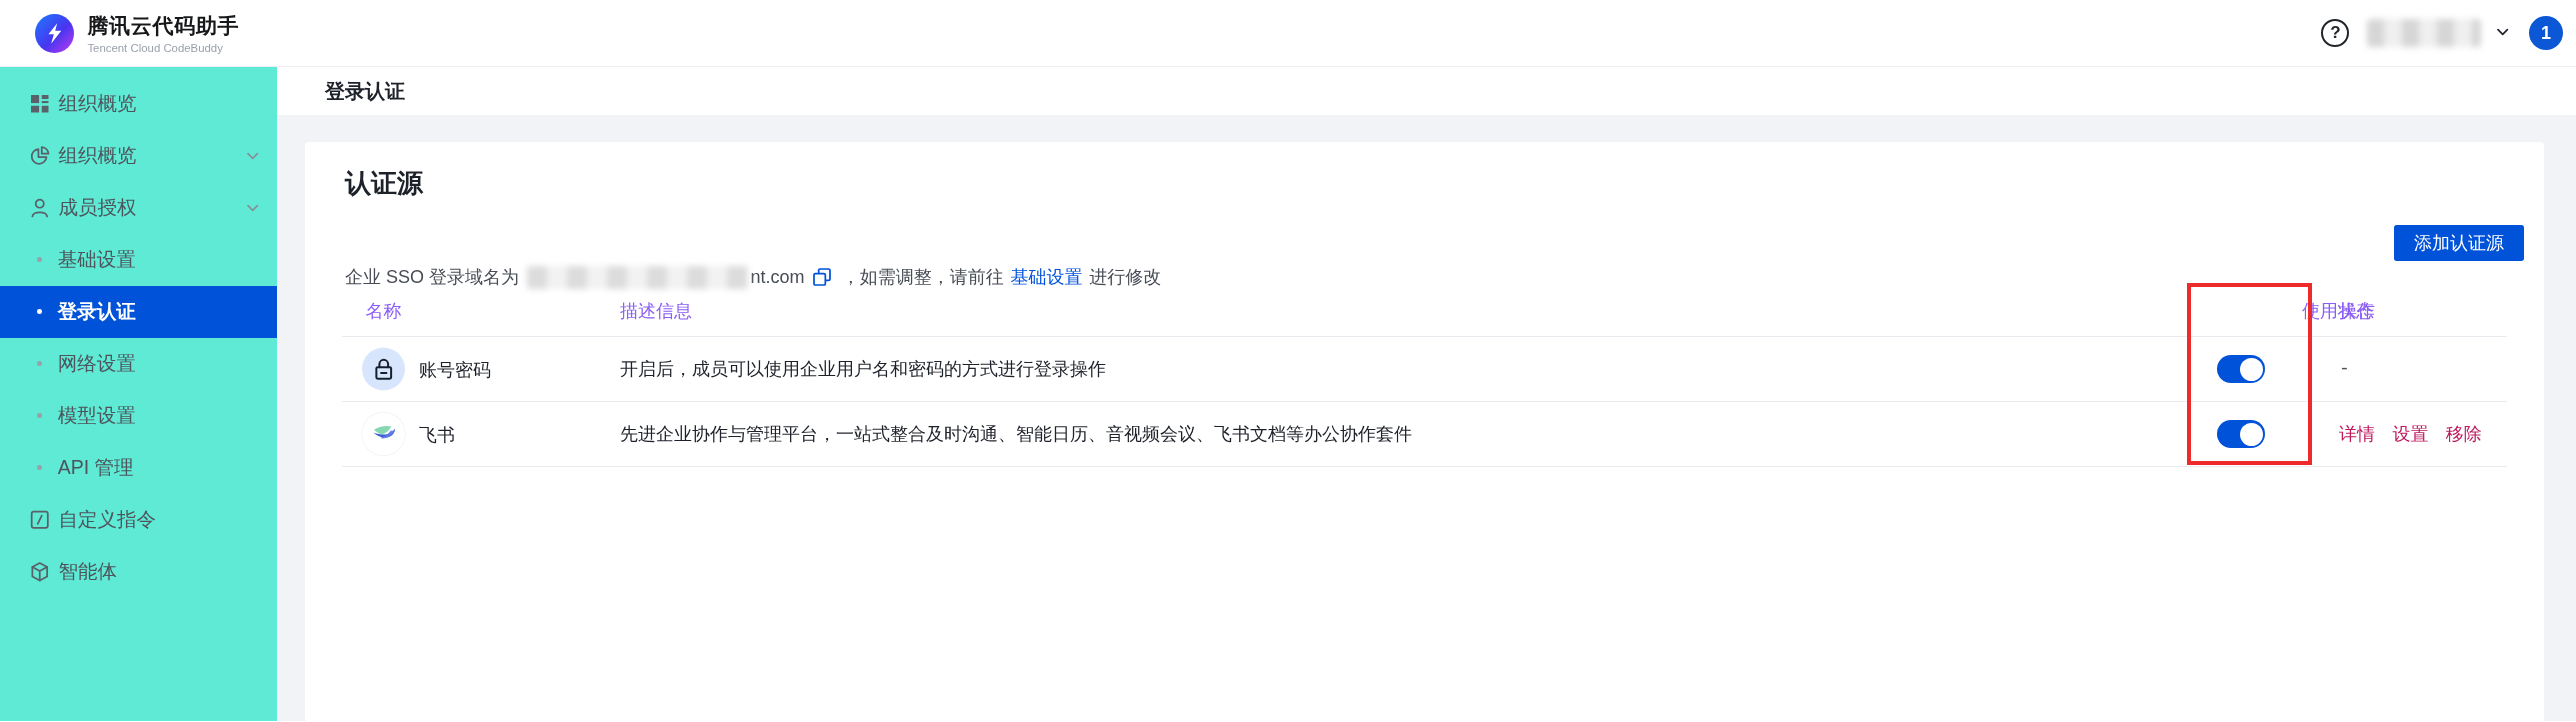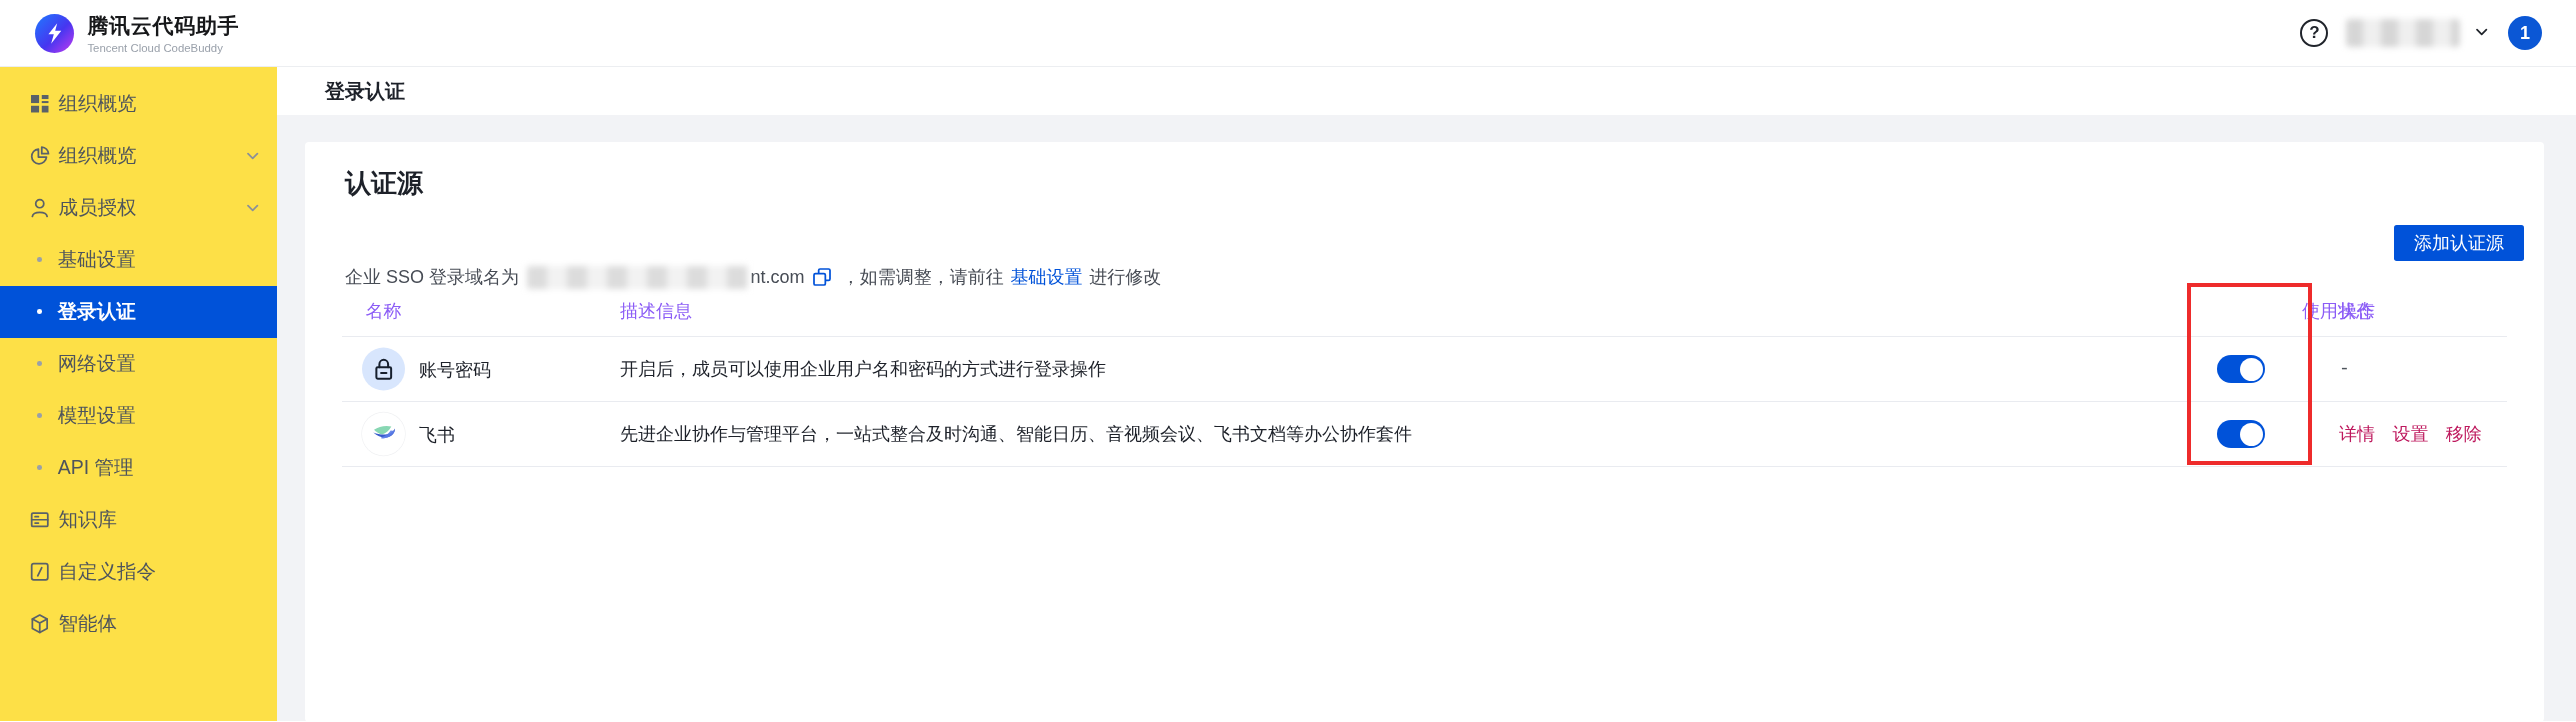--- a/index.html
+++ b/index.html
@@ -3,42 +3,42 @@
 <meta charset="utf-8">
 <style>
   * { margin:0; padding:0; box-sizing:border-box; }
   html,body { width:2576px; height:722px; overflow:hidden; }
   body { font-family:"Liberation Sans","DejaVu Sans",sans-serif; background:#fff; color:#1d2129; }
 
   .app { position:relative; width:2576px; height:722px; }
 
   
   .topbar { position:relative; height:67px; background:#fff; border-bottom:1.3px solid #eceef1;
-            display:flex; align-items:center; justify-content:space-between; padding:0 34px 0 35px; }
+            display:flex; align-items:center; justify-content:space-between; padding:0 13px 0 35px; }
   .logo-wrap { display:flex; align-items:center; gap:13.4px; }
   .logo-badge { width:39px; height:39px; border-radius:50%;
                 background:linear-gradient(135deg,#1f7bff 0%,#4636f0 55%,#c43bf0 100%);
                 display:flex; align-items:center; justify-content:center; }
   .logo-badge svg { display:block; }
   .logo-text .t1 { font-size:21px; font-weight:700; color:#17181a; letter-spacing:0.7px; }
   .logo-text .t2 { font-size:11.4px; color:#9aa1ab; margin-top:2.7px; }
   .topbar-right { display:flex; align-items:center; gap:17.4px; }
   .help-circle { width:28px; height:28px; border-radius:50%; border:2px solid #20242b;
                  display:flex; align-items:center; justify-content:center;
                  font-size:17px; font-weight:700; color:#20242b; cursor:pointer; }
   .redacted-org { width:114px; height:28px; border-radius:4px;
                   background:repeating-linear-gradient(90deg,#d6d6d6 0 17.4px,#efefef 17.4px 35px);
                   filter:blur(3.4px); }
   .chev-dn { margin-left:-4px; }
   .avatar { width:34px; height:34px; border-radius:50%; background:#0b57d5; color:#fff;
             display:flex; align-items:center; justify-content:center; font-size:18px; font-weight:700; cursor:pointer; }
 
   
   .main { display:flex; height:654px; }
-  .sidebar { width:277px; background:#fde047; padding-top:10.7px; flex:none; }
+  .sidebar { width:277px; background:#5eead4; padding-top:10.7px; flex:none; }
   .s-item { height:52px; display:flex; align-items:center; padding-left:29px; cursor:pointer; color:#4e545c; }
   .s-item .s-ico { width:21.5px; height:21.5px; flex:none; display:flex; align-items:center; justify-content:center; }
   .s-item .s-label { font-size:19.5px; margin-left:8px; white-space:nowrap; }
   .s-item .s-chev { margin-left:auto; margin-right:16px; display:flex; }
   .s-item.sub { padding-left:37px; }
   .s-item.sub .dot { width:4.7px; height:4.7px; border-radius:50%; background:#9aa0a8; flex:none; }
   .s-item.sub .s-label { margin-left:16px; }
   .s-item.selected { background:#0052d9; color:#fff; }
   .s-item.selected .dot { background:#fff; }
   .s-item.selected .s-label { font-weight:700; }
@@ -187,29 +187,20 @@
       <div class="s-item sub">
         <span class="dot"></span>
         <span class="s-label">模型设置</span>
       </div>
 
       <div class="s-item sub">
         <span class="dot"></span>
         <span class="s-label">API 管理</span>
       </div>
 
-      <div class="s-item">
-        <span class="s-ico">
-          <svg class="stroke" width="21.5" height="21.5" viewBox="0 0 32 32">
-              <rect x="4" y="6" width="24" height="20" rx="2"></rect>
-              <path d="M4 16h24M9 11.5h5M9 21h5"></path>
-            </svg>
-        </span>
-        <span class="s-label">知识库</span>
-      </div>
 
       <div class="s-item">
         <span class="s-ico">
           <svg class="stroke" width="21.5" height="21.5" viewBox="0 0 32 32">
               <rect x="4" y="4" width="24" height="24" rx="3"></rect>
               <path d="M19 10l-6 12"></path>
             </svg>
         </span>
         <span class="s-label">自定义指令</span>
       </div>

